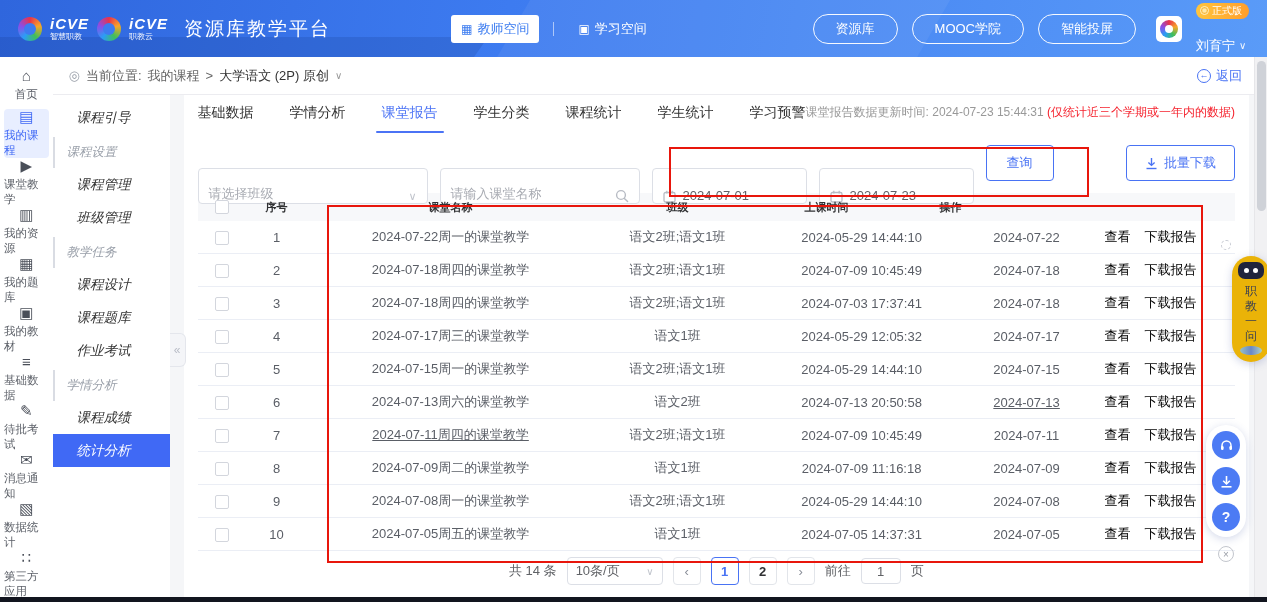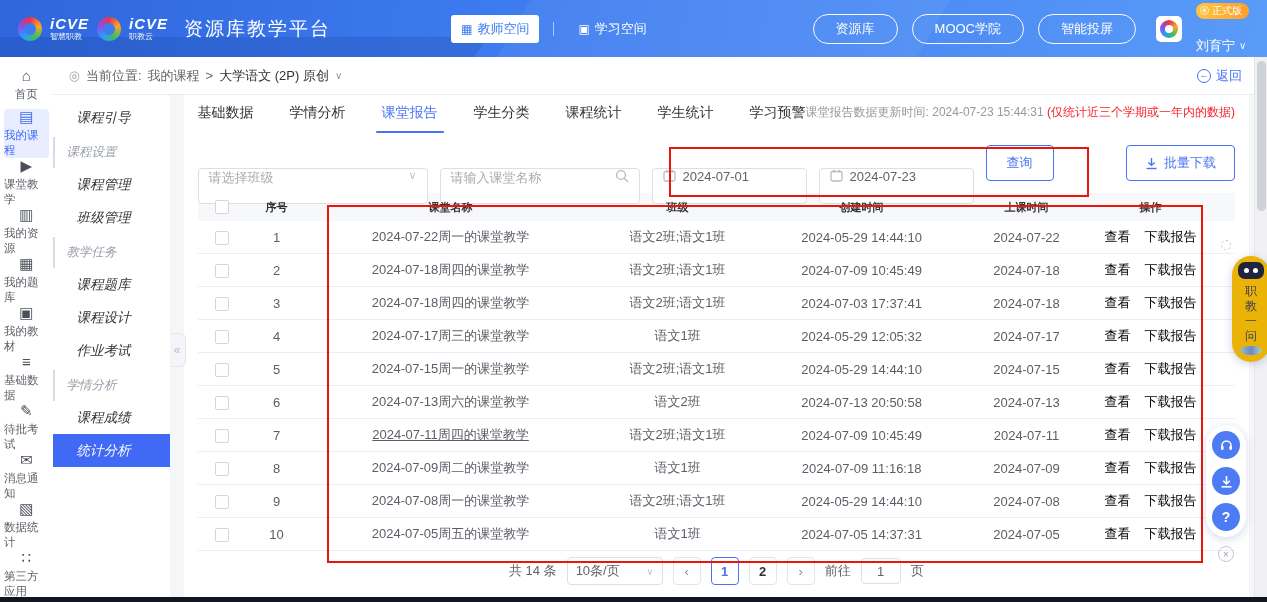--- a/index.html
+++ b/index.html
@@ -66,21 +66,21 @@
   .tabs { display:flex; gap:36px; }
   .tab { font-size:14px; color:#333; padding-bottom:11px; position:relative; cursor:pointer; white-space:nowrap; }
   .tab.active { color:#4b73f5; }
   .tab.active::after { content:""; position:absolute; left:-6px; right:-6px; bottom:0; height:2px; background:#4b73f5; border-radius:1px; }
   .update-info { margin-left:auto; font-size:12px; padding-bottom:12px; white-space:nowrap; }
   .update-info .gray { color:#999; }
   .update-info .red { color:#f5222d; }
 
   
   .filter-row { display:flex; align-items:center; margin-top:12px; height:36px; gap:12px; }
-  .fld { height:36px; border:1px solid #dcdfe6; border-radius:4px; display:flex; align-items:flex-start; padding:0 10px; background:#fff; font-size:13px; cursor:pointer;margin-top:45px; }
+  .fld { height:36px; border:1px solid #dcdfe6; border-radius:4px; display:flex; align-items:flex-end; padding:0 10px; background:#fff; font-size:13px; cursor:pointer;margin-top:45px; }
   .fld .ph { color:#a8abb2; }
   .fld .val { color:#606266; }
   .sel-class { width:230px; }
   .inp-name { width:200px; }
   .date-fld { width:155px; gap:7px; }
   .fld .trail { margin-left:auto; color:#c0c4cc; font-size:11px; }
   .btn-outline-blue { height:36px; padding:0 18px; border:1px solid #4973f4; color:#4973f4; border-radius:4px; background:#fff; font-size:13px; display:flex; align-items:center; gap:6px; cursor:pointer; white-space:nowrap; }
   .btn-search { padding:0 20px; }
   .btn-batch { margin-left:auto; }
   .icon-svg { display:inline-flex; }
@@ -239,22 +239,22 @@
         </span>
       </div>
 
       <div class="content-row">
         <nav class="submenu" id="submenu">
             <div class="submenu-item">课程引导</div>
             <div class="submenu-section">课程设置</div>
             <div class="submenu-item">课程管理</div>
             <div class="submenu-item">班级管理</div>
             <div class="submenu-section">教学任务</div>
+            <div class="submenu-item">课程设计</div>
             <div class="submenu-item">课程题库</div>
-            <div class="submenu-item">课程设计</div>
             <div class="submenu-item">作业考试</div>
             <div class="submenu-section">学情分析</div>
             <div class="submenu-item">课程成绩</div>
             <div class="submenu-item active">统计分析</div>
           </nav>
         <div class="collapse-handle">«</div>
 
         <main class="main-panel">
           <div class="tabs-row">
             <div class="tabs" id="tabs">
@@ -319,21 +319,20 @@
               <span>批量下载</span>
             </button>
           </div>
 
           <div class="tablebox">
             <div class="thead" id="thead">
                 <div class="cell" style="width: 48px;"><span class="checkbox"></span></div>
                 <div class="cell" style="width: 62px;">序号</div>
                 <div class="cell" style="width: 286px;">课堂名称</div>
                 <div class="cell" style="width: 168px;">班级</div>
-                <div class="cell" style="width: 200px;">创建时间</div>
                 <div class="cell" style="width: 130px;">上课时间</div>
                 <div class="cell" style="width: 118px;">操作</div>
               </div>
             <div id="tbody">
                 <div class="trow">
                   <div class="cell" style="width: 48px;"><span class="checkbox"></span></div>
                   <div class="cell" style="width: 62px;">1</div>
                   <div class="cell" style="width: 286px;">2024-07-22周一的课堂教学</div>
                   <div class="cell" style="width: 168px;">语文2班;语文1班</div>
                   <div class="cell" style="width: 200px;">2024-05-29 14:44:10</div>
@@ -375,21 +374,21 @@
                   <div class="cell" style="width: 200px;">2024-05-29 14:44:10</div>
                   <div class="cell" style="width: 130px;">2024-07-15</div>
                   <div class="cell" style="width: 118px;"><span class="link">查看</span><span class="link">下载报告</span></div>
                 </div>
                 <div class="trow">
                   <div class="cell" style="width: 48px;"><span class="checkbox"></span></div>
                   <div class="cell" style="width: 62px;">6</div>
                   <div class="cell" style="width: 286px;">2024-07-13周六的课堂教学</div>
                   <div class="cell" style="width: 168px;">语文2班</div>
                   <div class="cell" style="width: 200px;">2024-07-13 20:50:58</div>
-                  <div class="cell" style="width: 130px;">2024-07-13</div>
+                  <div class="cell" style="width: 130px; text-decoration: underline;">2024-07-13</div>
                   <div class="cell" style="width: 118px;"><span class="link">查看</span><span class="link">下载报告</span></div>
                 </div>
                 <div class="trow">
                   <div class="cell" style="width: 48px;"><span class="checkbox"></span></div>
                   <div class="cell" style="width: 62px;">7</div>
                   <div class="cell" style="width: 286px; text-decoration: underline;">2024-07-11周四的课堂教学</div>
                   <div class="cell" style="width: 168px;">语文2班;语文1班</div>
                   <div class="cell" style="width: 200px;">2024-07-09 10:45:49</div>
                   <div class="cell" style="width: 130px;">2024-07-11</div>
                   <div class="cell" style="width: 118px;"><span class="link">查看</span><span class="link">下载报告</span></div>

